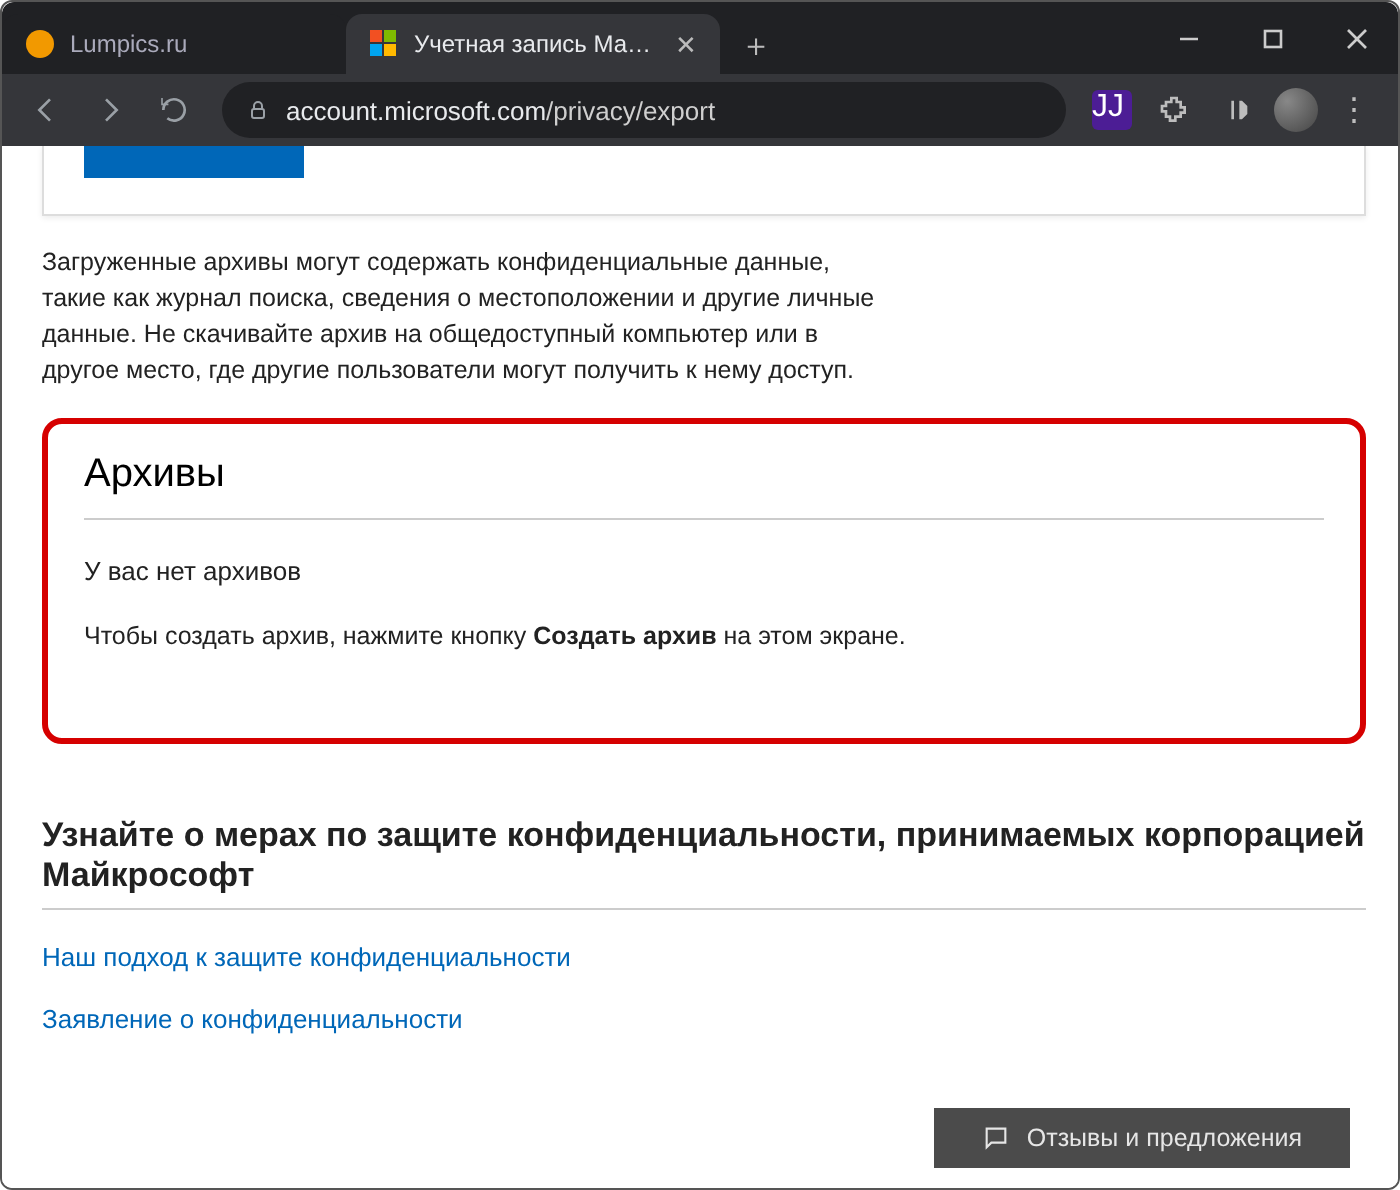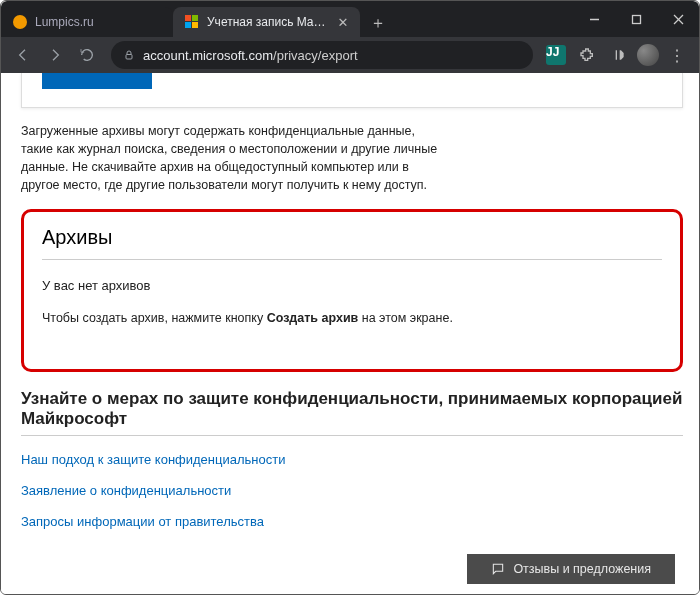--- a/index.html
+++ b/index.html
@@ -22,31 +22,31 @@
   .wc svg{width:11px;height:11px;stroke:#ccc;fill:none;stroke-width:1.3}
   
   .toolbar{background:#35363a;height:36px;display:flex;align-items:center;padding:0 8px;gap:4px}
   .tbtn{width:28px;height:28px;border-radius:50%;display:flex;align-items:center;justify-content:center;cursor:pointer}
   .tbtn svg{width:16px;height:16px;stroke:#9aa0a6;fill:none;stroke-width:2}
   .omnibox{flex:1;background:#202124;height:28px;border-radius:14px;display:flex;align-items:center;padding:0 12px;gap:8px;color:#e8eaed;font-size:13px;margin:0 6px}
   .lock{width:12px;height:12px}
   .omni-text{color:#cfcfcf;font-size:13px;white-space:nowrap;overflow:hidden}
   .omni-text .domain{color:#e8eaed}
   .ext-ico{width:26px;height:26px;border-radius:4px;display:flex;align-items:center;justify-content:center;color:#fff;font-size:12px}
-  .green{background:#0f766e;color:#fff;font-weight:bold;border-radius:3px;width:20px;height:20px;font-size:12px}
+  .green{background:#4c1d95;color:#fff;font-weight:normal;border-radius:3px;width:20px;height:20px;font-size:16px}
   .tgray svg{stroke:#bdbdbd}
   .avatar{width:22px;height:22px;border-radius:50%;background:radial-gradient(circle at 30% 30%,#888,#444)}
   .menu-dots{color:#bdbdbd;font-size:16px}
   
   .viewport{position:absolute;top:72px;left:0;right:0;bottom:0;overflow:hidden;background:#fff}
   .page{padding:0 16px 40px 20px;font-size:13px;color:#222;position:relative}
   .topcard{border:1px solid #ddd;background:#fff;height:34px;margin-top:0;margin-bottom:14px;box-shadow:0 1px 3px rgba(0,0,0,0.08);position:relative;overflow:hidden;border-top:none}
   .bluebtn{position:absolute;left:20px;top:-16px;width:110px;height:32px;background:#0067b8}
   .warn{font-size:12.5px;line-height:1.45;color:#222;max-width:420px;margin-bottom:14px}
-  .callout{border:3px solid #d60000;border-radius:10px;padding:14px 18px 44px 18px;background:#fff;margin-bottom:17px}
+  .callout{border:3px solid #d60000;border-radius:10px;padding:14px 18px 44px 18px;background:#fff;margin-bottom:36px}
   .h2{font-size:20px;font-weight:400;color:#000;margin:0 0 10px 0}
   .hr{border:none;border-top:1px solid #ccc;margin:8px 0 18px}
   .empty-t{font-weight:400;font-size:13px;margin-bottom:18px}
   .empty-d{font-size:12.5px}
   .empty-d b{font-weight:700}
   .h3{font-size:17px;font-weight:600;margin:10px 0 4px}
   .hr2{border:none;border-top:1px solid #ccc;margin:6px 0 12px}
   .link{color:#0067b8;font-size:13px;display:block;margin:16px 0 16px;cursor:pointer}
   .feedback{position:absolute;right:24px;bottom:10px;background:#4b4b4b;color:#e6e6e6;font-size:12.5px;padding:8px 24px;display:flex;align-items:center;gap:8px;cursor:pointer}
   .feedback svg{width:14px;height:14px;stroke:#e6e6e6;fill:none;stroke-width:1.8}
@@ -148,21 +148,20 @@
         <div class="empty-t">У вас нет архивов</div>
         <div class="empty-d">
           <span>Чтобы создать архив, нажмите кнопку </span><b>Создать архив</b><span> на этом экране.</span>
         </div>
       </div>
 
       <div class="h3">Узнайте о мерах по защите конфиденциальности, принимаемых корпорацией Майкрософт</div>
       <hr class="hr2">
       <a class="link">Наш подход к защите конфиденциальности</a>
       <a class="link">Заявление о конфиденциальности</a>
-      <a class="link">Запросы информации от правительства</a>
 
     </div>
 
     <div class="feedback">
       <svg viewBox="0 0 24 24">
           <path d="M4 4h16v12H8l-4 4z"></path>
         </svg>
       <span>Отзывы и предложения</span>
     </div>
   </div>

